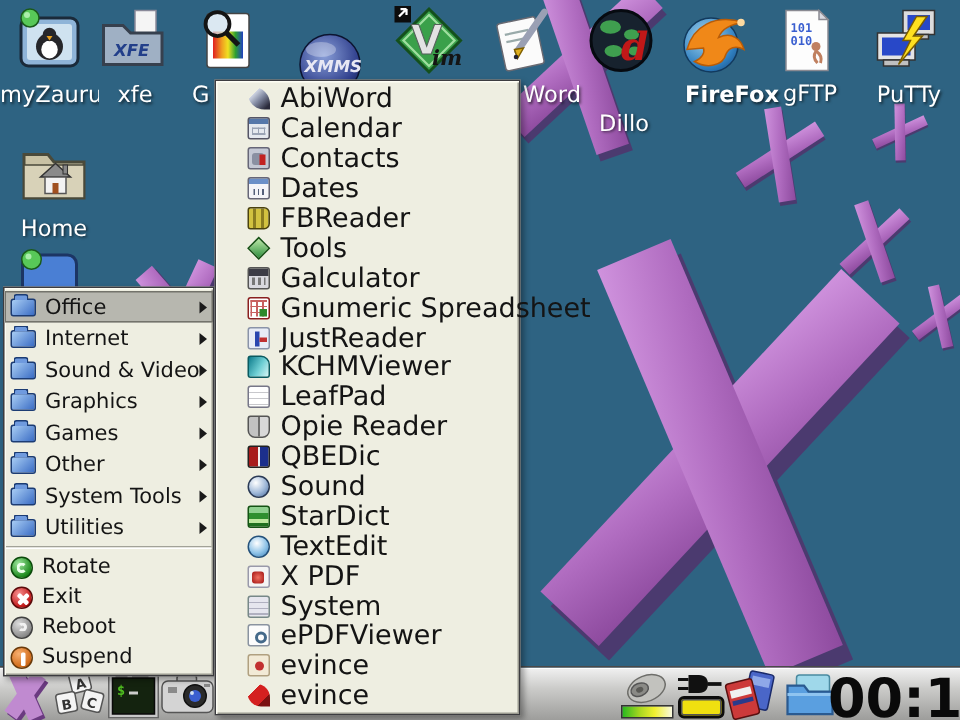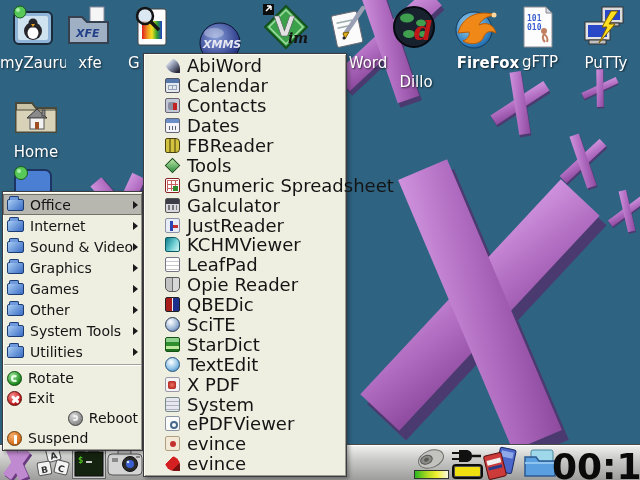--- a/index.html
+++ b/index.html
@@ -417,21 +417,21 @@
     </div>
     <div class="menu-sep"></div>
     <div class="mrow" style="height:20px;">
       <span class="ai ai-rotate"></span>
       <span class="mlabel">Rotate</span>
     </div>
     <div class="mrow" style="height:20px;">
       <span class="ai ai-exit"></span>
       <span class="mlabel">Exit</span>
     </div>
-    <div class="mrow" style="height:20px;justify-content:flex-end;">
+    <div class="mrow" style="height:20px;">
       <span class="ai ai-reboot"></span>
       <span class="mlabel">Reboot</span>
     </div>
     <div class="mrow" style="height:20px;">
       <span class="ai ai-suspend"></span>
       <span class="mlabel">Suspend</span>
     </div>
   </div>
 
   <div class="submenu">
@@ -453,28 +453,28 @@
     </div>
     <div class="srow">
       <span class="smi i-fbreader"></span>
       <span class="slabel">FBReader</span>
     </div>
     <div class="srow">
       <span class="smi i-gvim"></span>
       <span class="slabel">Tools</span>
     </div>
     <div class="srow">
+      <span class="smi i-galculator"></span>
+      <span class="slabel">Galculator</span>
+    </div>
+    <div class="srow">
       <span class="smi i-gnumeric"></span>
       <span class="slabel">Gnumeric Spreadsheet</span>
     </div>
     <div class="srow">
-      <span class="smi i-galculator"></span>
-      <span class="slabel">Galculator</span>
-    </div>
-    <div class="srow">
       <span class="smi i-justreader"></span>
       <span class="slabel">JustReader</span>
     </div>
     <div class="srow">
       <span class="smi i-kchmviewer"></span>
       <span class="slabel">KCHMViewer</span>
     </div>
     <div class="srow">
       <span class="smi i-leafpad"></span>
       <span class="slabel">LeafPad</span>
@@ -482,21 +482,21 @@
     <div class="srow">
       <span class="smi i-opie-reader"></span>
       <span class="slabel">Opie Reader</span>
     </div>
     <div class="srow">
       <span class="smi i-qbedic"></span>
       <span class="slabel">QBEDic</span>
     </div>
     <div class="srow">
       <span class="smi i-scite"></span>
-      <span class="slabel">SciTE</span>
+      <span class="slabel">Sound</span>
     </div>
     <div class="srow">
       <span class="smi i-stardict"></span>
       <span class="slabel">StarDict</span>
     </div>
     <div class="srow">
       <span class="smi i-textedit"></span>
       <span class="slabel">TextEdit</span>
     </div>
     <div class="srow">

